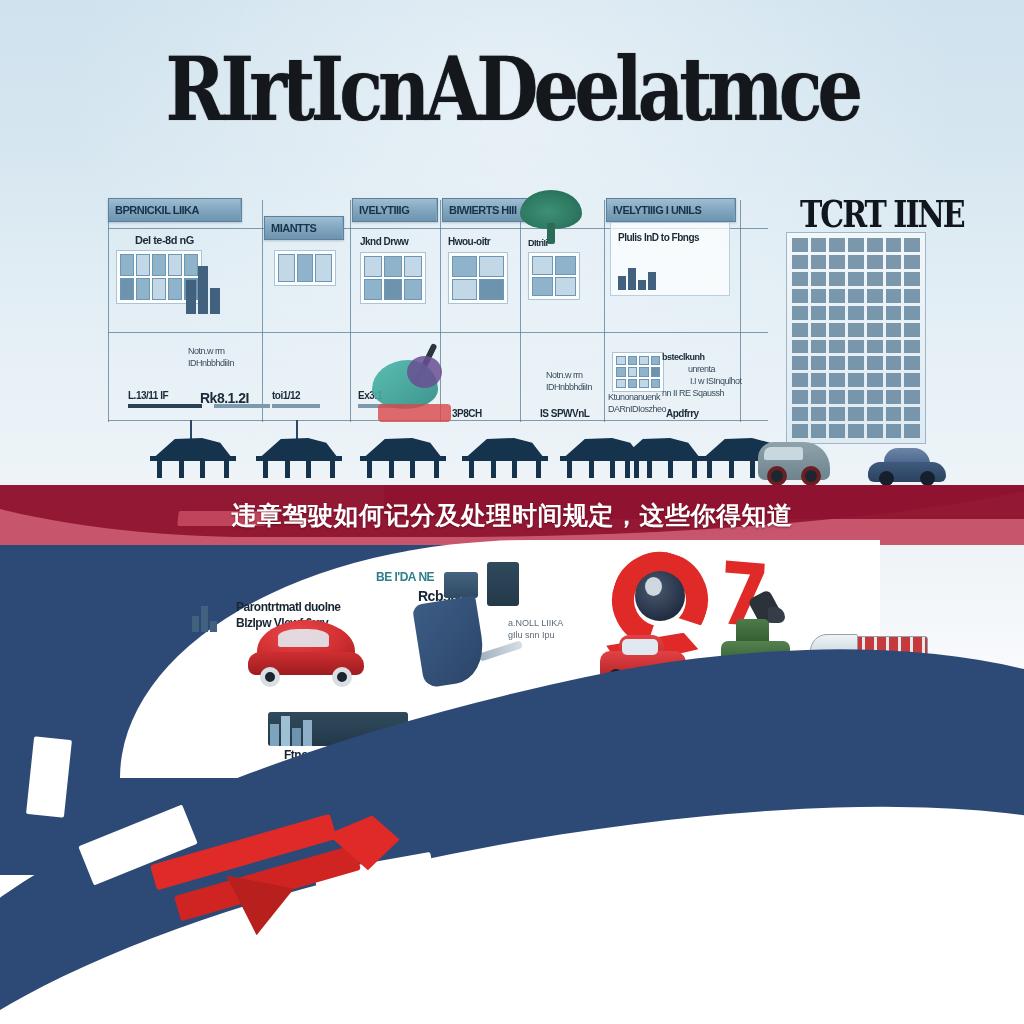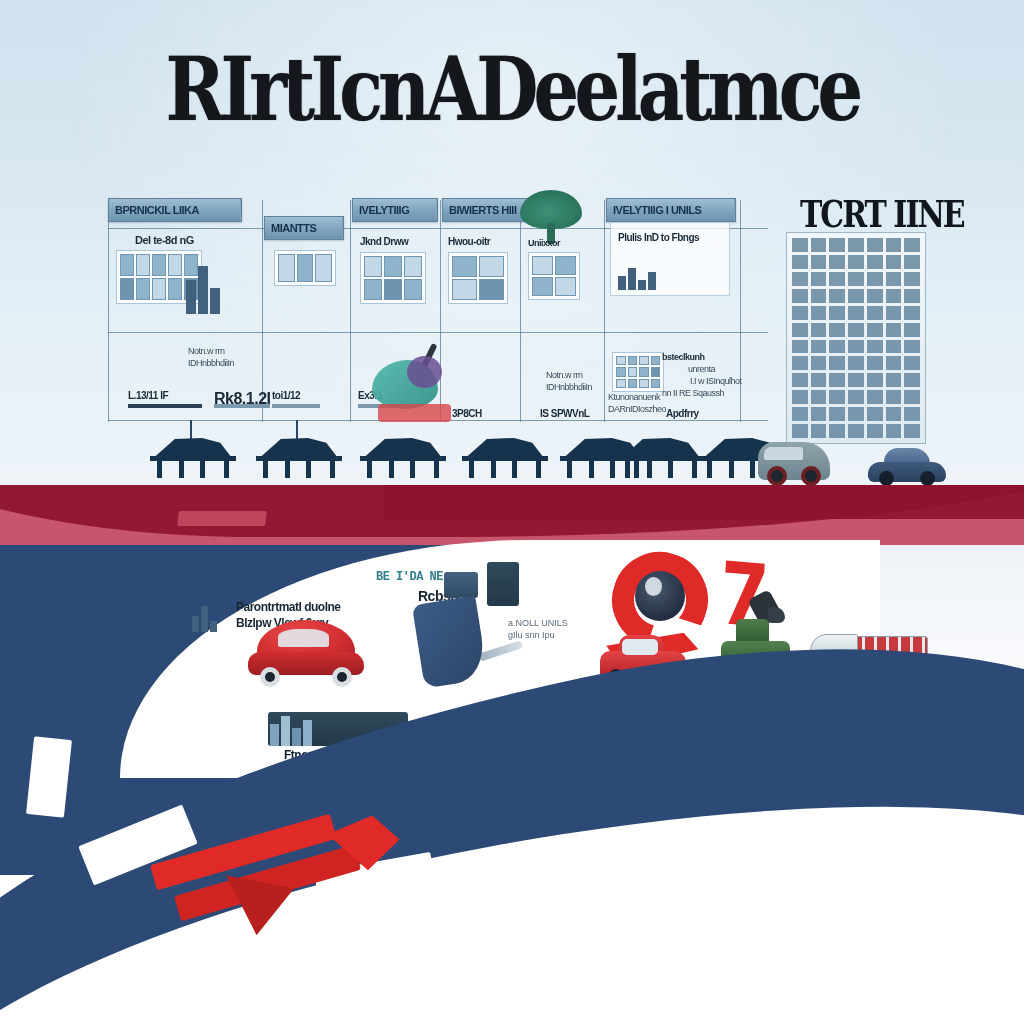--- a/index.html
+++ b/index.html
@@ -440,21 +440,21 @@
   <div class="ptext" style="left:128px;top:390px;font-size:10px;">L.13/11 IF</div>
   <div class="bar" style="left:128px;top:404px;width:74px;"></div>
 
   <div class="ptext sm" style="left:188px;top:346px;">Notn.w rrn</div>
   <div class="ptext sm" style="left:188px;top:358px;">IDHnbbhdiiIn</div>
   <div class="bluebars" style="left:186px;top:258px;height:56px;">
     <em style="width:10px;height:34px;"></em>
     <em style="width:10px;height:48px;"></em>
     <em style="width:10px;height:26px;"></em>
   </div>
-  <div class="ptext" style="left:214px;top:390px;font-size:16px;">Rk8.1.2I</div>
+  <div class="ptext" style="left:200px;top:390px;font-size:14px;">Rk8.1.2I</div>
   <div class="bar l" style="left:214px;top:404px;width:56px;"></div>
 
   <div class="gridcard" style="left:274px;top:250px;width:54px;height:28px;grid-template-columns:repeat(3,1fr);">
     <i class="lt"></i>
       <i></i>
       <i class="lt"></i>
   </div>
   <div class="ptext" style="left:272px;top:390px;font-size:10px;">toi1/12</div>
   <div class="bar l" style="left:272px;top:404px;width:48px;"></div>
 
@@ -471,21 +471,21 @@
   <div class="bar l" style="left:358px;top:404px;width:46px;"></div>
 
   <div class="ptext" style="left:448px;top:236px;font-size:10px;">Hwou-oitr</div>
   <div class="gridcard" style="left:448px;top:252px;width:52px;height:44px;grid-template-columns:repeat(2,1fr);grid-template-rows:repeat(2,1fr);">
     <i></i>
       <i class="lt"></i>
       <i class="lt"></i>
       <i class="dk"></i>
   </div>
 
-  <div class="ptext" style="left:528px;top:238px;font-size:9px;">Uniixxor</div>
+  <div class="ptext" style="left:528px;top:238px;font-size:9px;">DItriIi</div>
   <div class="gridcard" style="left:528px;top:252px;width:44px;height:40px;grid-template-columns:repeat(2,1fr);grid-template-rows:repeat(2,1fr);">
     <i class="lt"></i>
       <i></i>
       <i></i>
       <i class="lt"></i>
   </div>
 
   <div class="blob" style="left:372px;top:352px;width:92px;height:70px;">
     <div class="rod"></div>
     <div class="a"></div>
@@ -614,20 +614,21 @@
     <div class="t1"></div>
     <div class="t2"></div>
   </div>
 
   <div class="banner">
     <div class="light"></div>
     <div class="dark2"></div>
     <div class="dark"></div>
     <div class="nick"></div>
   </div>
+  <div class="banner-title" style="top:485px;">违章驾驶如何记分及处理时间规定，这些你得知道</div>
 
   <div class="lower"></div>
   <div class="roadblock"></div>
   <div class="roadwhite"></div>
 
   <div class="bluebars" style="left:192px;top:604px;height:28px;">
     <em style="width:7px;height:16px;"></em>
     <em style="width:7px;height:26px;"></em>
     <em style="width:7px;height:11px;"></em>
   </div>
@@ -635,29 +636,29 @@
   <div class="lbl" style="left:236px;top:616px;">Blzlpw Vlewf  6:gv</div>
 
   <div class="beetle" style="left:248px;top:620px;width:116px;height:62px;">
     <div class="dome"></div>
     <div class="lowr"></div>
     <div class="gw"></div>
     <div class="tr a"></div>
     <div class="tr b"></div>
   </div>
 
-  <div class="lbl t" style="left:376px;top:570px;font-family:Liberation Mono, monospace;">BE I'DA NE</div>
+  <div class="lbl t" style="left:376px;top:570px;">BE I'DA NE</div>
   <div class="lbl" style="left:378px;top:588px;font-size:14px;margin-left:40px;">Rcbsu** I</div>
 
   <div class="darkpanel" style="left:487px;top:562px;width:32px;height:44px;"></div>
   <div class="sign" style="left:444px;top:572px;width:34px;height:40px;">
     <div class="face"></div>
     <div class="post"></div>
   </div>
-  <div class="mini" style="left:508px;top:618px;">a.NOLL UNILS</div>
+  <div class="mini" style="left:508px;top:618px;">a.NOLL LIIKA</div>
   <div class="mini" style="left:508px;top:630px;">gIlu  snn Ipu</div>
 
   <div class="shovel" style="left:418px;top:600px;width:86px;height:84px;">
     <div class="handle"></div>
     <div class="blade"></div>
   </div>
 
   <div class="spiral" style="left:612px;top:552px;width:96px;height:96px;">
     <div class="ring"></div>
     <div class="hub"></div>

